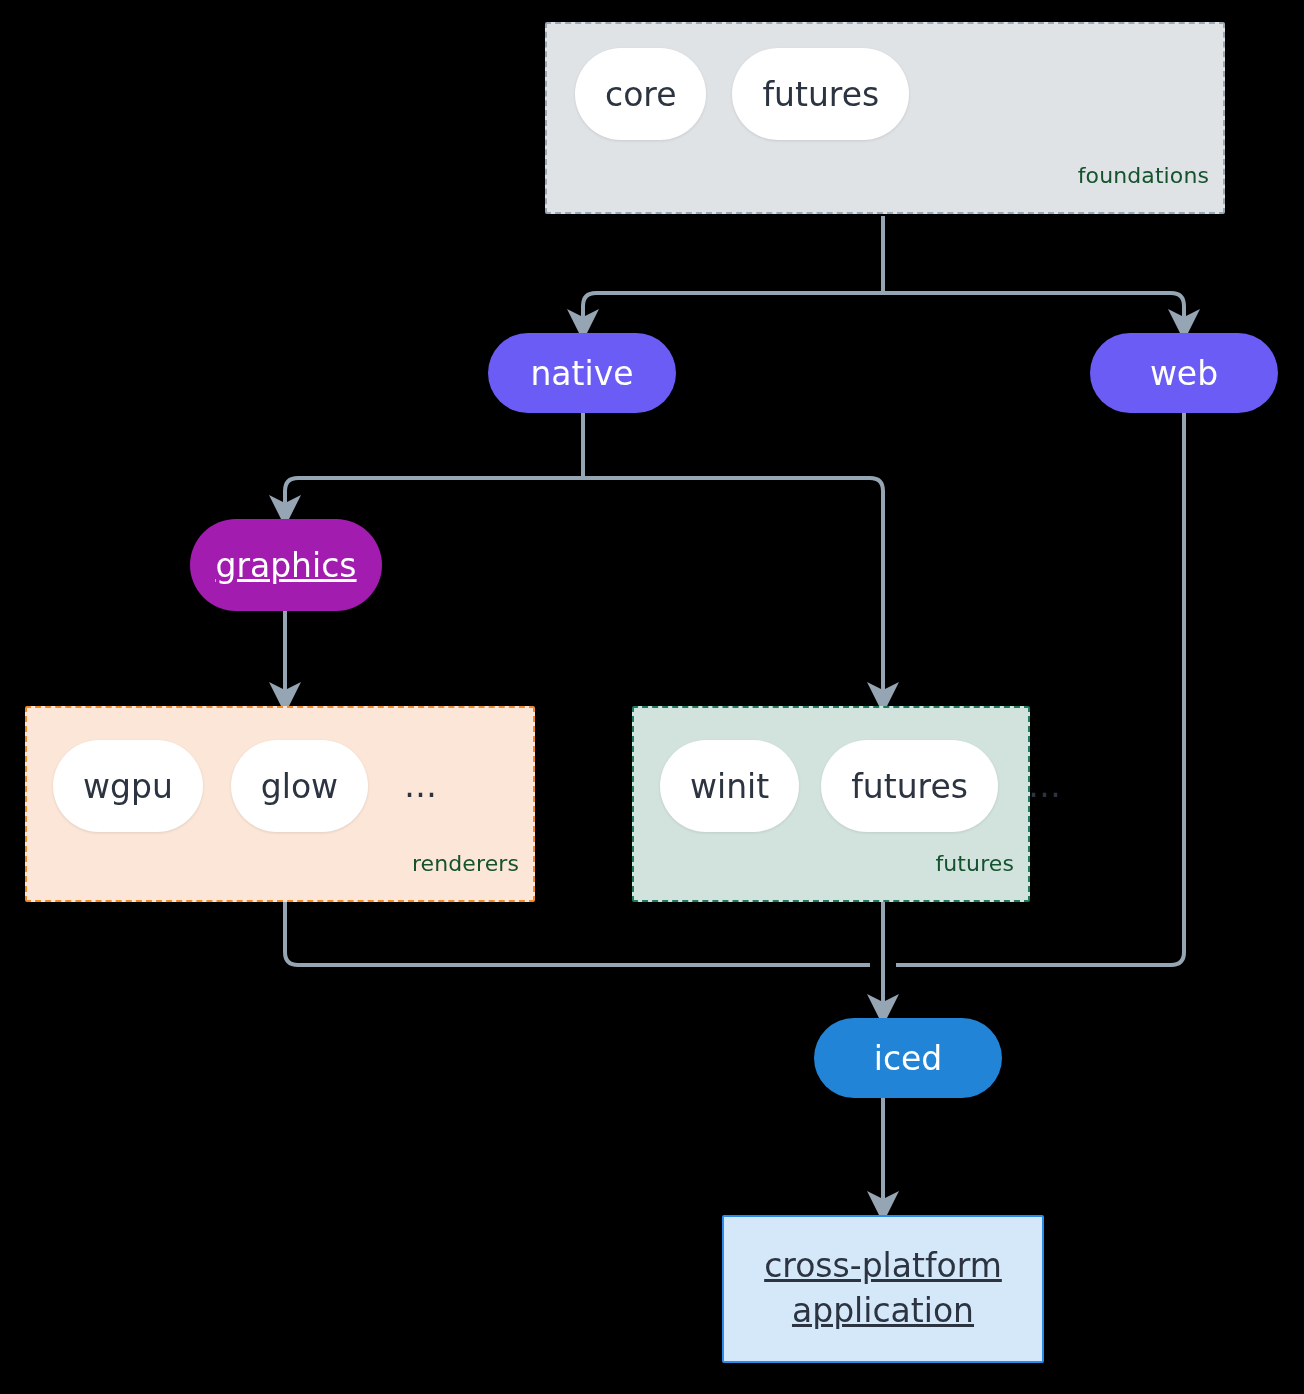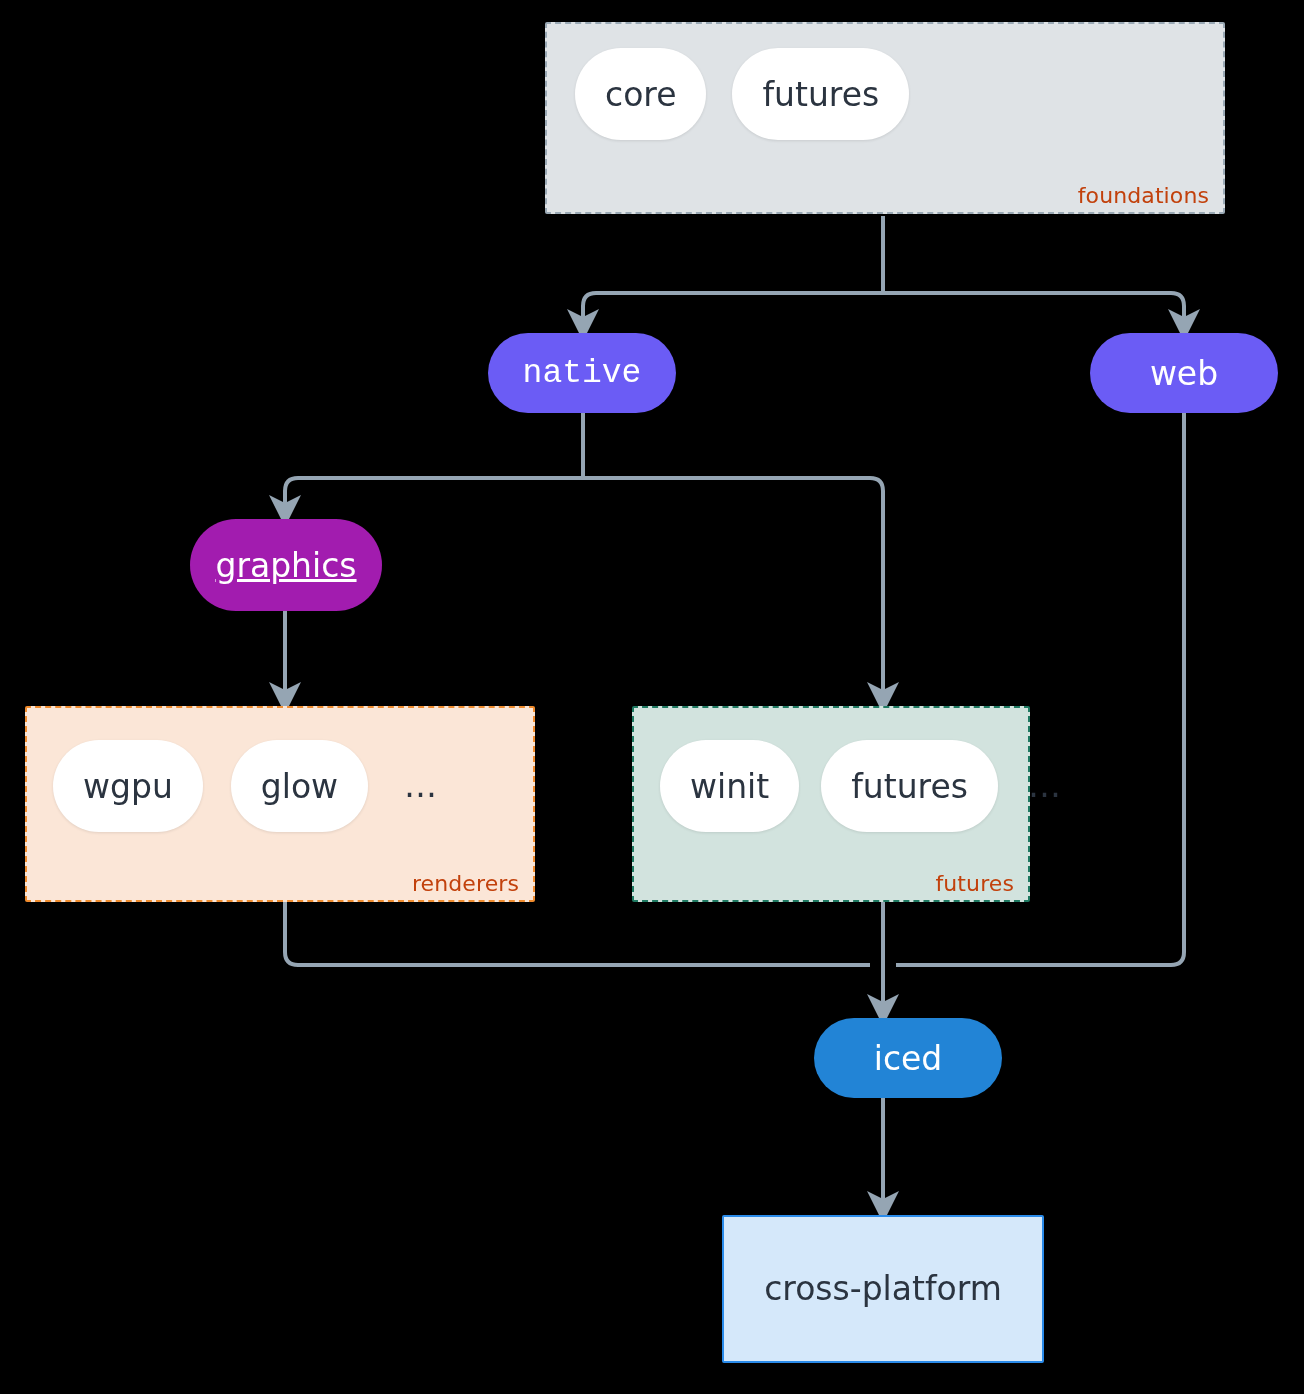--- a/index.html
+++ b/index.html
@@ -27,23 +27,23 @@
   }
 
   
   .cluster {
     position: absolute;
     box-sizing: border-box;
   }
   .cluster-label {
     position: absolute;
     right: 14px;
-    bottom: 4px;
+    bottom: 24px;
     font-size: 22px;
-    color: #c2410c;
+    color: #14532d;
     letter-spacing: 0.1px;
   }
   .pill-row {
     position: absolute;
     left: 0;
     top: 0;
     display: flex;
     align-items: center;
   }
 
@@ -129,21 +129,20 @@
     color: #ffffff;
     font-size: 33px;
     box-sizing: border-box;
   }
   #node-native {
     left: 488px;
     top: 333px;
     width: 188px;
     height: 80px;
     background: #6b5cf5;
-    font-family: Liberation Mono, monospace;
   }
   #node-web {
     left: 1090px;
     top: 333px;
     width: 188px;
     height: 80px;
     background: #6b5cf5;
   }
   #node-graphics {
     left: 190px;
@@ -172,20 +171,21 @@
     border: 2px solid #2a8bea;
     border-radius: 2px;
     color: #2b3440;
     font-size: 33px;
     line-height: 1.35;
     text-align: center;
     display: flex;
     align-items: center;
     justify-content: center;
     box-sizing: border-box;
+    text-decoration: underline;
   }
   #node-application .app-line { display: block; }
 </style>
 </head>
 <body>
 
 <div id="stage">
 
   <svg id="edges" viewBox="0 0 1304 1394" width="1304" height="1394" xmlns="http://www.w3.org/2000/svg">
     <defs>
@@ -251,16 +251,17 @@
 
   <div class="node" id="node-web">web</div>
 
   <div class="node" id="node-graphics">graphics</div>
 
   <div class="node" id="node-iced">iced</div>
 
   <div id="node-application">
     <div>
       <span class="app-line">cross-platform</span>
+      <span class="app-line">application</span>
     </div>
   </div>
 
 </div>
 
 </body></html>

